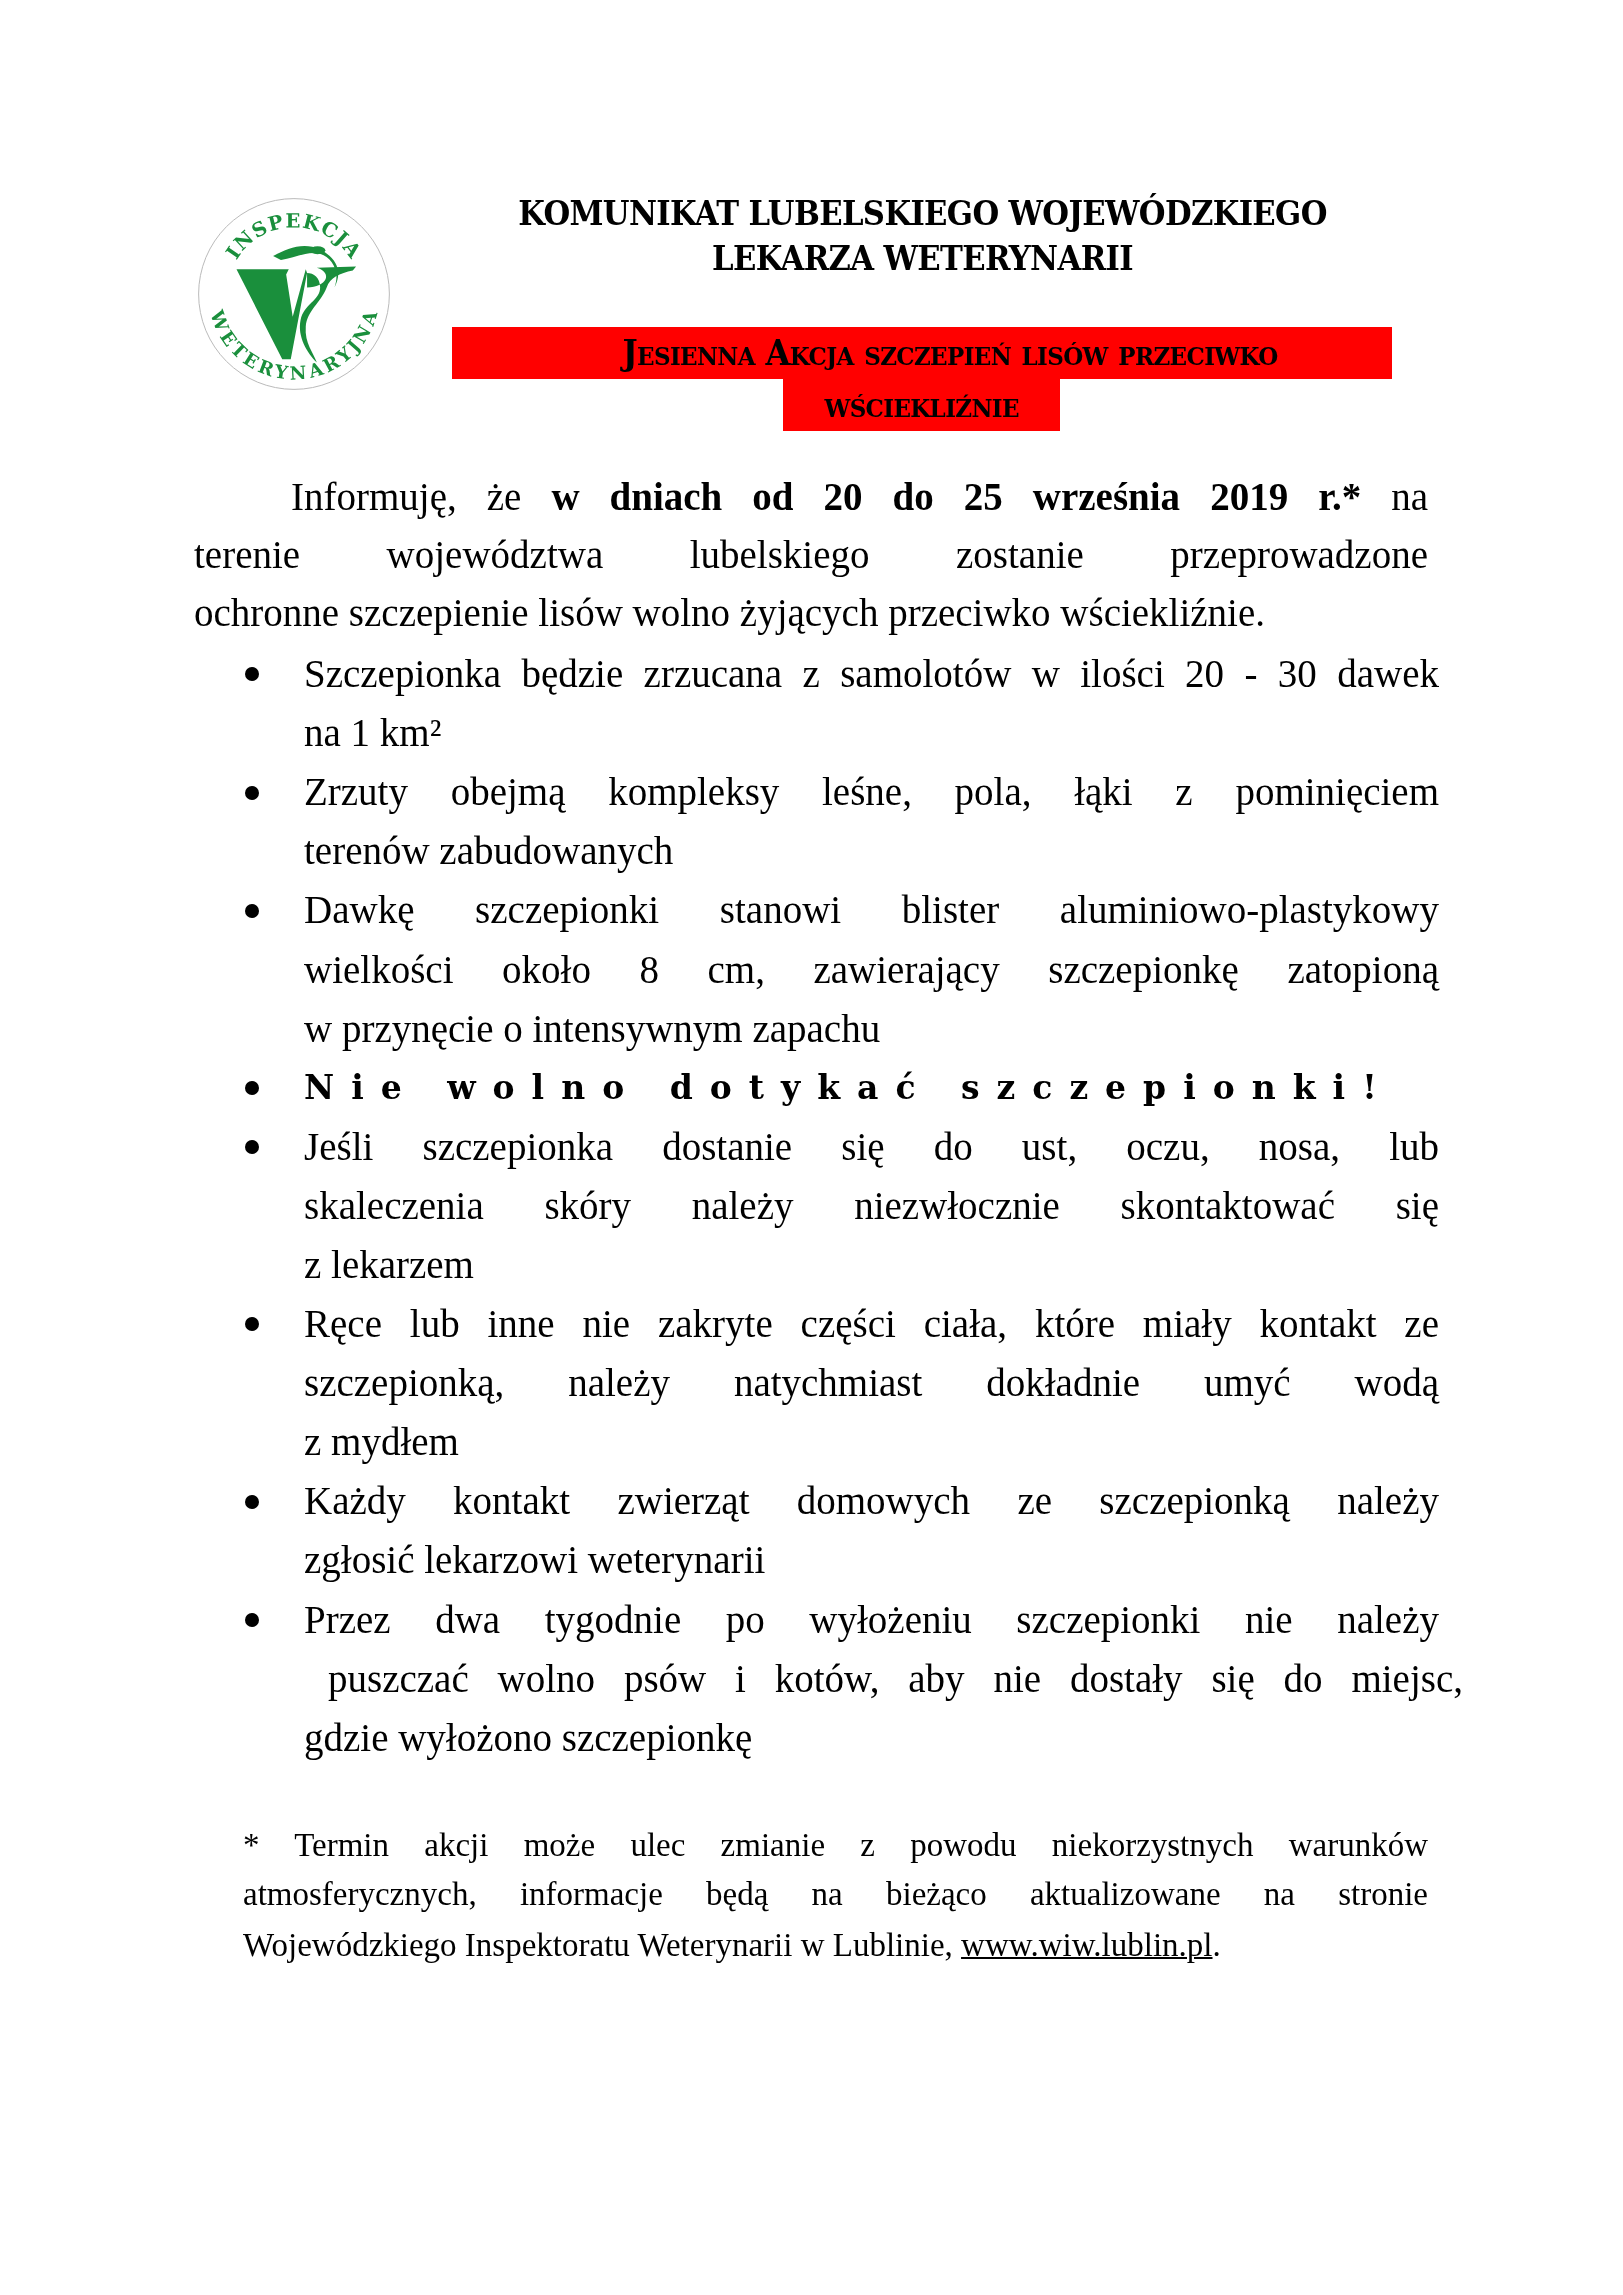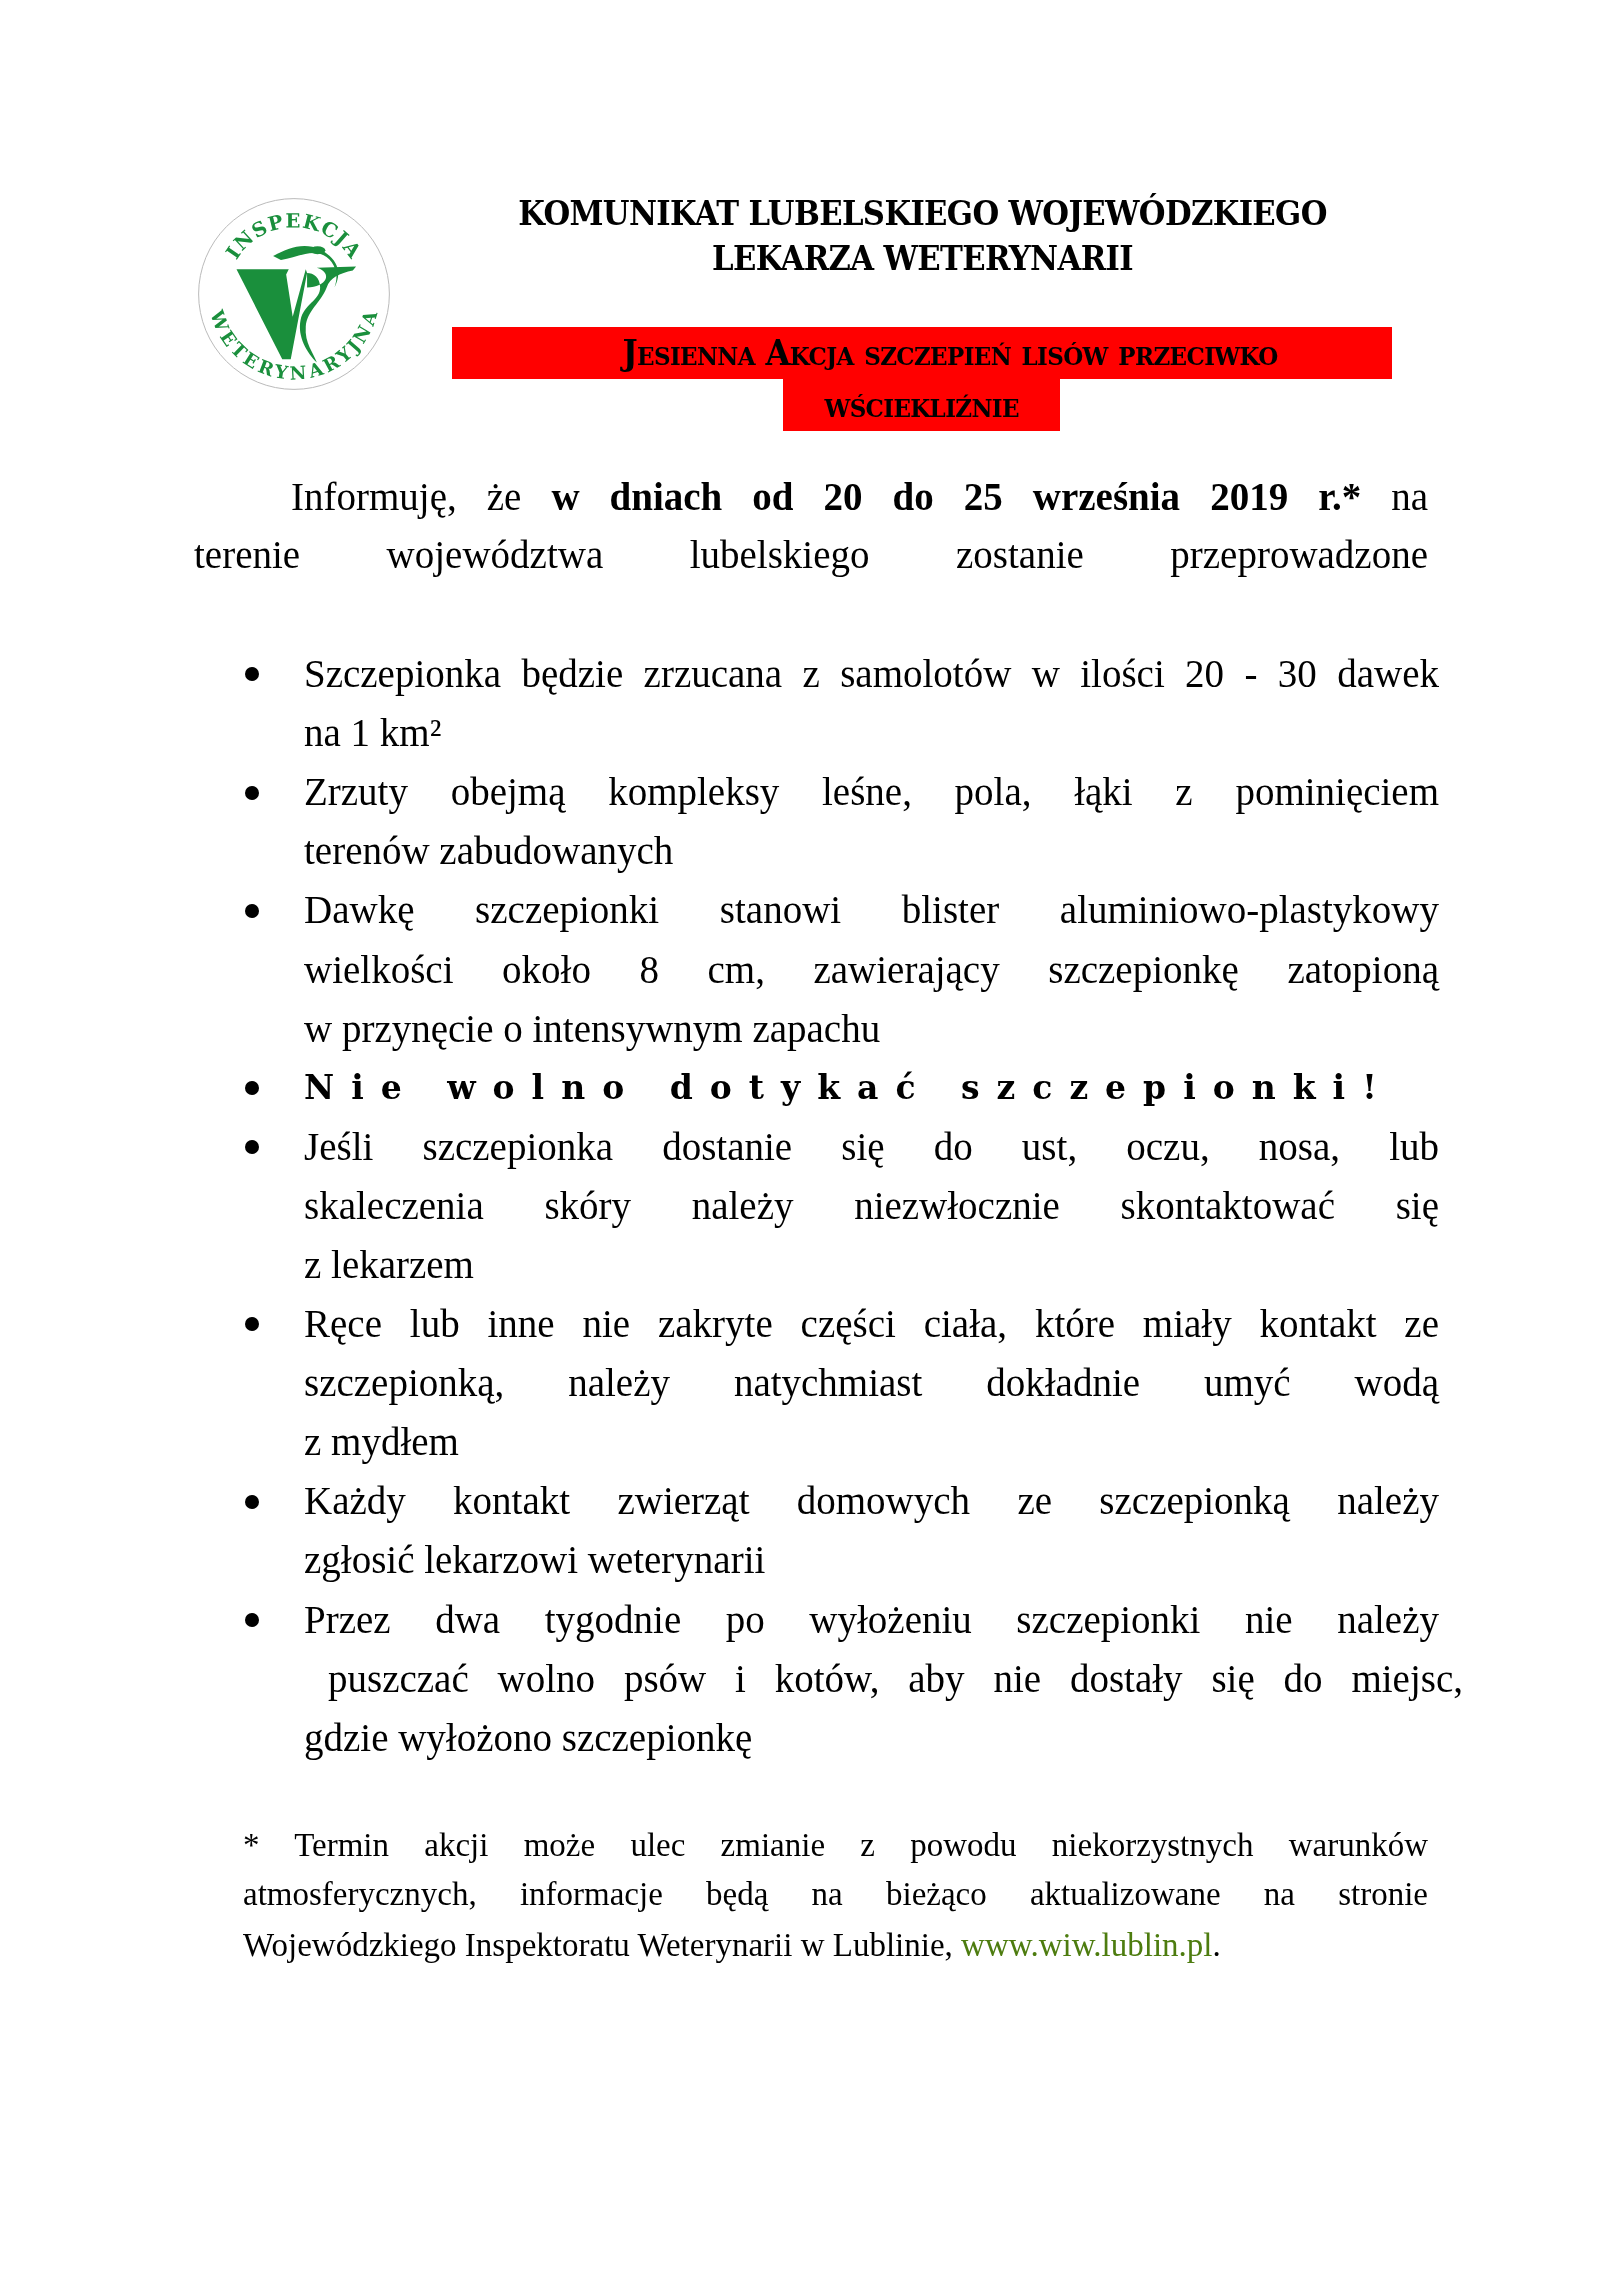--- a/index.html
+++ b/index.html
@@ -33,21 +33,21 @@
   .just { text-align:justify; text-align-last:justify; }
   .intro { left:194px; width:1234px; }
   .intro.first { left:291px; width:1137px; }
   .item { left:304px; width:1135px; }
   .bullet { position:absolute; left:245px; width:14.4px; height:14.4px; border-radius:50%; background:#000; }
   .bold { font-weight:bold; }
   .spaced { font-family:"DejaVu Serif","Liberation Serif",serif; font-weight:bold; font-size:33px; letter-spacing:17px; }
 
   .foot { position:absolute; left:243px; width:1185px; font-family:"Liberation Serif","DejaVu Serif",serif;
           font-size:33px; line-height:39px; white-space:nowrap; }
-  .link { color:#4d7c0f; text-decoration-thickness:2px;margin-top:30px; }
+  .link { color:#000000; text-decoration:underline; text-decoration-thickness:2px;margin-top:30px; }
 </style>
 </head>
 <body>
 
 <div class="page">
 
   <svg class="logo" viewBox="0 0 300 300">
     <defs>
       <path id="arcTop" d="M 48 150 A 102 102 0 0 1 252 150"></path>
       <path id="arcBot" d="M 40 150 A 110 110 0 0 0 260 150"></path>
@@ -74,20 +74,21 @@
   <div class="redbox r2"></div>
   <div class="subtitle s1"><span>Jesienna Akcja szczepień lisów przeciwko</span></div>
   <div class="subtitle s2"><span>wściekliźnie</span></div>
 
   <div class="line intro first just" style="top:474px;">
     <span>Informuję, że</span>
     <span class="bold">w dniach od 20 do 25 września 2019 r.*</span>
     <span>na</span>
   </div>
   <div class="line intro just" style="top:532px;">terenie województwa lubelskiego zostanie przeprowadzone</div>
+  <div class="line intro" style="top:590px;">ochronne szczepienie lisów wolno żyjących przeciwko wściekliźnie.</div>
 
   <div id="bullet-list">
       <div class="bullet" style="top: 667px;"></div>
       <div class="line item just" style="top: 651px;">Szczepionka będzie zrzucana z samolotów w ilości 20 - 30 dawek</div>
       <div class="line item" style="top: 710px;">na 1 km²</div>
       <div class="bullet" style="top: 786px;"></div>
       <div class="line item just" style="top: 769px;">Zrzuty obejmą kompleksy leśne, pola, łąki z pominięciem</div>
       <div class="line item" style="top: 828px;">terenów zabudowanych</div>
       <div class="bullet" style="top: 904px;"></div>
       <div class="line item just" style="top: 887px;">Dawkę szczepionki stanowi blister aluminiowo-plastykowy</div>

